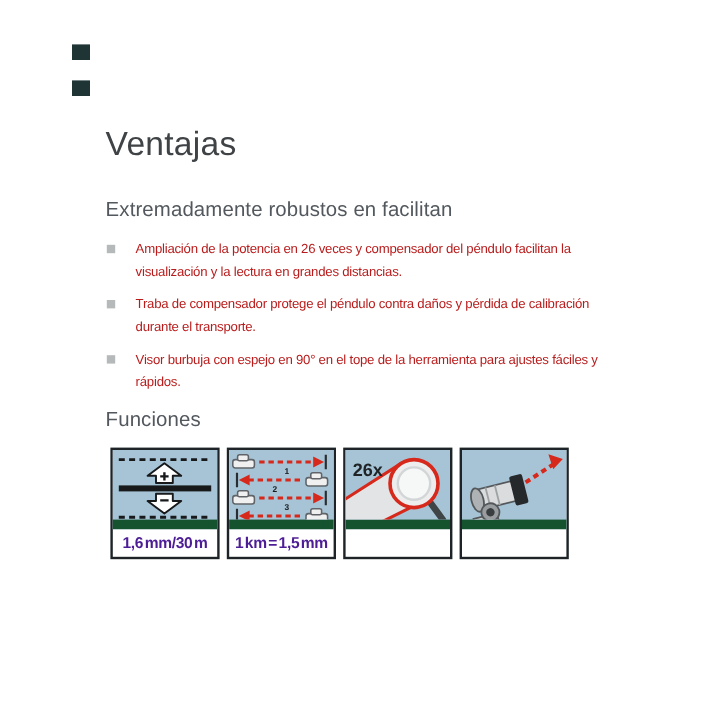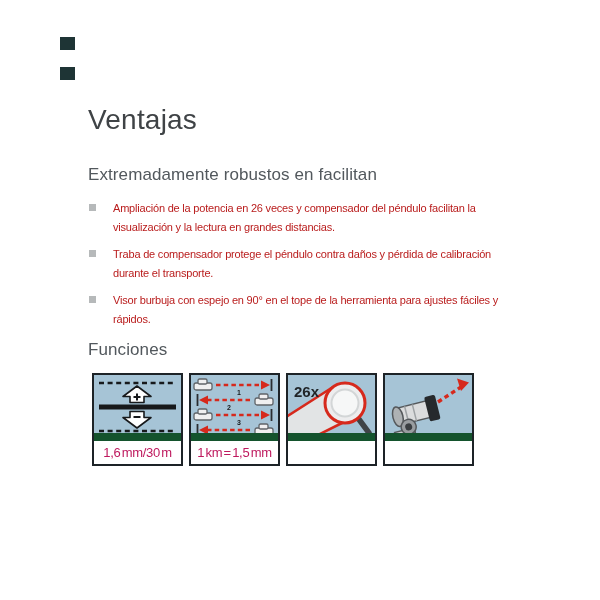--- a/index.html
+++ b/index.html
@@ -41,21 +41,21 @@
     width:91px; height:93px; border:2px solid #1d2327; background:#ffffff;
     display:flex; flex-direction:column;
   }
   .icon-area {
     height:66px; background:#a6c4d6; border-bottom:8px solid #14532d;
     position:relative; overflow:hidden;
   }
   .icon-area svg { display:block; }
   .flabel {
     flex:1; display:flex; align-items:center; justify-content:center;
-    font-size:13px; font-weight:normal; color:#be185d;
+    font-size:13px; font-weight:bold; color:#4c1d95;
     letter-spacing:-0.3px; word-spacing:-2px; white-space:nowrap;
   }
   .flabel.small { font-size:10px; letter-spacing:-0.5px; word-spacing:0; }
   svg text { font-family:"Liberation Sans", sans-serif; }
 </style>
 </head>
 <body>
 
 <div class="canvas">
 

